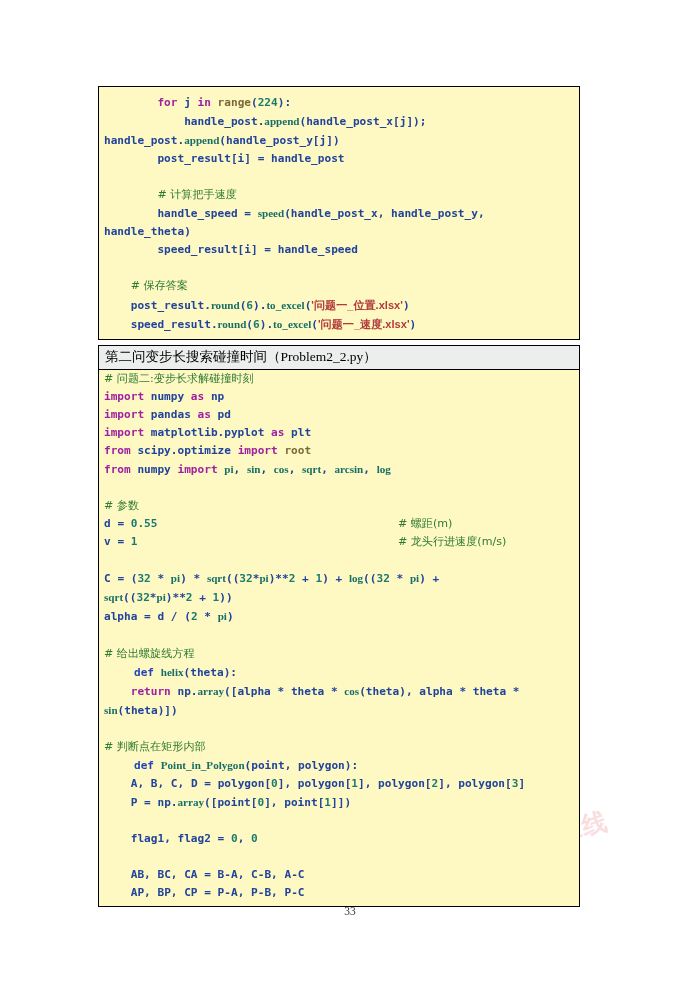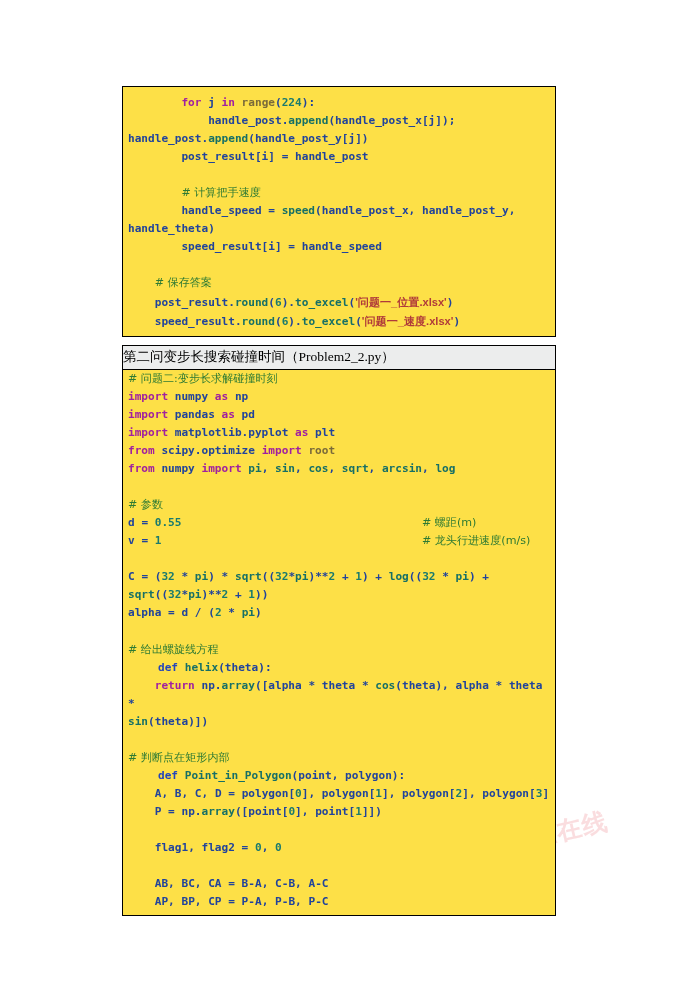--- a/index.html
+++ b/index.html
@@ -65,60 +65,60 @@
     color: #f0c9c6;
     font-size: 13px;
     font-style: italic;
     font-family: "Liberation Sans", sans-serif;
     white-space: nowrap;
   }
 
   
   .codebox {
     position: absolute;
-    left: 122px;
-    width: 434px;
+    left: 98px;
+    width: 482px;
     box-sizing: border-box;
     border: 1.6px solid #000000;
-    background: #fde047;
+    background: #fef9c3;
     z-index: 10;
   }
   #block-1 { top: 86px; }
   #block-2 { top: 345px; }
 
   .box-title {
     box-sizing: border-box;
     width: 100%;
     background: #eceded;
     border-bottom: 1.4px solid #000000;
     font-family: "Liberation Serif", serif;
     font-size: 13.5px;
     color: #000000;
-    padding: 3px 0 3px 0;
+    padding: 3px 0 3px 6px;
     line-height: 1.25;
     white-space: nowrap;
   }
 
   .code {
     padding: 6px 4px 6px 5px;
     font-family: "DejaVu Sans Mono", monospace;
     font-size: 11.1px;
     line-height: 18.05px;
     white-space: pre-wrap;
     word-break: break-word;
     color: #000000;
   }
   #block-1 .code { padding-top: 7px; padding-bottom: 5px; }
   #block-2 .code { padding-top: 0; padding-bottom: 4px; }
 
   .ln { min-height: 18.05px; }
   .t-kw      { color: #a020a0; font-weight: bold; }      
   .t-kw2     { color: #2244bb; font-weight: bold; margin-left: 30px; }      
   .t-name    { color: #20439c; font-weight: bold; }      
-  .t-fn      { color: #166f66; font-weight: bold; }      
+  .t-fn      { color: #166f66; font-weight: bold; font-family: Liberation Serif, serif; }      
   .t-builtin { color: #7a6a3a; font-weight: bold; }      
   .t-num     { color: #1a7a6e; font-weight: bold; }                          
   .t-op      { color: #20439c; font-weight: bold; }      
   .t-cmt-cn  { color: #2e7a33; font-family: "DejaVu Sans", sans-serif; margin-top: 17px; }
   .t-str-cn  { color: #b03a3a; font-weight: bold; font-family: Liberation Sans, sans-serif; }
 
   
   .page-number {
     position: absolute;
     left: 0;
@@ -145,15 +145,15 @@
 
   <div class="codebox" id="block-1">
     <div class="code"><div class="ln">        <span class="t-kw">for</span> <span class="t-name">j</span> <span class="t-kw">in</span> <span class="t-builtin">range</span><span class="t-op">(</span><span class="t-num">224</span><span class="t-op">)</span><span class="t-op">:</span></div><div class="ln">            <span class="t-name">handle_post</span><span class="t-op">.</span><span class="t-fn">append</span><span class="t-op">(</span><span class="t-name">handle_post_x</span><span class="t-op">[</span><span class="t-name">j</span><span class="t-op">]</span><span class="t-op">)</span><span class="t-op">;</span></div><div class="ln"><span class="t-name">handle_post</span><span class="t-op">.</span><span class="t-fn">append</span><span class="t-op">(</span><span class="t-name">handle_post_y</span><span class="t-op">[</span><span class="t-name">j</span><span class="t-op">]</span><span class="t-op">)</span></div><div class="ln">        <span class="t-name">post_result</span><span class="t-op">[</span><span class="t-name">i</span><span class="t-op">]</span> <span class="t-op">=</span> <span class="t-name">handle_post</span></div><div class="ln">&nbsp;</div><div class="ln">        <span class="t-cmt-cn"># 计算把手速度</span></div><div class="ln">        <span class="t-name">handle_speed</span> <span class="t-op">=</span> <span class="t-fn">speed</span><span class="t-op">(</span><span class="t-name">handle_post_x</span><span class="t-op">,</span> <span class="t-name">handle_post_y</span><span class="t-op">,</span></div><div class="ln"><span class="t-name">handle_theta</span><span class="t-op">)</span></div><div class="ln">        <span class="t-name">speed_result</span><span class="t-op">[</span><span class="t-name">i</span><span class="t-op">]</span> <span class="t-op">=</span> <span class="t-name">handle_speed</span></div><div class="ln">&nbsp;</div><div class="ln">    <span class="t-cmt-cn"># 保存答案</span></div><div class="ln">    <span class="t-name">post_result</span><span class="t-op">.</span><span class="t-fn">round</span><span class="t-op">(</span><span class="t-num">6</span><span class="t-op">)</span><span class="t-op">.</span><span class="t-fn">to_excel</span><span class="t-op">(</span><span class="t-str-cn">'问题一_位置.xlsx'</span><span class="t-op">)</span></div><div class="ln">    <span class="t-name">speed_result</span><span class="t-op">.</span><span class="t-fn">round</span><span class="t-op">(</span><span class="t-num">6</span><span class="t-op">)</span><span class="t-op">.</span><span class="t-fn">to_excel</span><span class="t-op">(</span><span class="t-str-cn">'问题一_速度.xlsx'</span><span class="t-op">)</span></div></div>
   </div>
 
   <div class="codebox" id="block-2">
     <div class="box-title">第二问变步长搜索碰撞时间（Problem2_2.py）</div>
     <div class="code"><div class="ln"><span class="t-cmt-cn"># 问题二:变步长求解碰撞时刻</span></div><div class="ln"><span class="t-kw">import</span> <span class="t-name">numpy</span> <span class="t-kw">as</span> <span class="t-name">np</span></div><div class="ln"><span class="t-kw">import</span> <span class="t-name">pandas</span> <span class="t-kw">as</span> <span class="t-name">pd</span></div><div class="ln"><span class="t-kw">import</span> <span class="t-name">matplotlib</span><span class="t-op">.</span><span class="t-name">pyplot</span> <span class="t-kw">as</span> <span class="t-name">plt</span></div><div class="ln"><span class="t-kw">from</span> <span class="t-name">scipy</span><span class="t-op">.</span><span class="t-name">optimize</span> <span class="t-kw">import</span> <span class="t-builtin">root</span></div><div class="ln"><span class="t-kw">from</span> <span class="t-name">numpy</span> <span class="t-kw">import</span> <span class="t-fn">pi</span><span class="t-op">,</span> <span class="t-fn">sin</span><span class="t-op">,</span> <span class="t-fn">cos</span><span class="t-op">,</span> <span class="t-fn">sqrt</span><span class="t-op">,</span> <span class="t-fn">arcsin</span><span class="t-op">,</span> <span class="t-fn">log</span></div><div class="ln">&nbsp;</div><div class="ln"><span class="t-cmt-cn"># 参数</span></div><div class="ln"><span class="t-name">d</span> <span class="t-op">=</span> <span class="t-num">0.55</span>                                    <span class="t-cmt-cn"># 螺距(m)</span></div><div class="ln"><span class="t-name">v</span> <span class="t-op">=</span> <span class="t-num">1</span>                                       <span class="t-cmt-cn"># 龙头行进速度(m/s)</span></div><div class="ln">&nbsp;</div><div class="ln"><span class="t-name">C</span> <span class="t-op">=</span> <span class="t-op">(</span><span class="t-num">32</span> <span class="t-op">*</span> <span class="t-fn">pi</span><span class="t-op">)</span> <span class="t-op">*</span> <span class="t-fn">sqrt</span><span class="t-op">(</span><span class="t-op">(</span><span class="t-num">32</span><span class="t-op">*</span><span class="t-fn">pi</span><span class="t-op">)</span><span class="t-op">*</span><span class="t-op">*</span><span class="t-num">2</span> <span class="t-op">+</span> <span class="t-num">1</span><span class="t-op">)</span> <span class="t-op">+</span> <span class="t-fn">log</span><span class="t-op">(</span><span class="t-op">(</span><span class="t-num">32</span> <span class="t-op">*</span> <span class="t-fn">pi</span><span class="t-op">)</span> <span class="t-op">+</span></div><div class="ln"><span class="t-fn">sqrt</span><span class="t-op">(</span><span class="t-op">(</span><span class="t-num">32</span><span class="t-op">*</span><span class="t-fn">pi</span><span class="t-op">)</span><span class="t-op">*</span><span class="t-op">*</span><span class="t-num">2</span> <span class="t-op">+</span> <span class="t-num">1</span><span class="t-op">)</span><span class="t-op">)</span></div><div class="ln"><span class="t-name">alpha</span> <span class="t-op">=</span> <span class="t-name">d</span> <span class="t-op">/</span> <span class="t-op">(</span><span class="t-num">2</span> <span class="t-op">*</span> <span class="t-fn">pi</span><span class="t-op">)</span></div><div class="ln">&nbsp;</div><div class="ln"><span class="t-cmt-cn"># 给出螺旋线方程</span></div><div class="ln"><span class="t-kw2">def</span> <span class="t-fn">helix</span><span class="t-op">(</span><span class="t-name">theta</span><span class="t-op">)</span><span class="t-op">:</span></div><div class="ln">    <span class="t-kw">return</span> <span class="t-name">np</span><span class="t-op">.</span><span class="t-fn">array</span><span class="t-op">(</span><span class="t-op">[</span><span class="t-name">alpha</span> <span class="t-op">*</span> <span class="t-name">theta</span> <span class="t-op">*</span> <span class="t-fn">cos</span><span class="t-op">(</span><span class="t-name">theta</span><span class="t-op">)</span><span class="t-op">,</span> <span class="t-name">alpha</span> <span class="t-op">*</span> <span class="t-name">theta</span> <span class="t-op">*</span></div><div class="ln"><span class="t-fn">sin</span><span class="t-op">(</span><span class="t-name">theta</span><span class="t-op">)</span><span class="t-op">]</span><span class="t-op">)</span></div><div class="ln">&nbsp;</div><div class="ln"><span class="t-cmt-cn"># 判断点在矩形内部</span></div><div class="ln"><span class="t-kw2">def</span> <span class="t-fn">Point_in_Polygon</span><span class="t-op">(</span><span class="t-name">point</span><span class="t-op">,</span> <span class="t-name">polygon</span><span class="t-op">)</span><span class="t-op">:</span></div><div class="ln">    <span class="t-name">A</span><span class="t-op">,</span> <span class="t-name">B</span><span class="t-op">,</span> <span class="t-name">C</span><span class="t-op">,</span> <span class="t-name">D</span> <span class="t-op">=</span> <span class="t-name">polygon</span><span class="t-op">[</span><span class="t-num">0</span><span class="t-op">]</span><span class="t-op">,</span> <span class="t-name">polygon</span><span class="t-op">[</span><span class="t-num">1</span><span class="t-op">]</span><span class="t-op">,</span> <span class="t-name">polygon</span><span class="t-op">[</span><span class="t-num">2</span><span class="t-op">]</span><span class="t-op">,</span> <span class="t-name">polygon</span><span class="t-op">[</span><span class="t-num">3</span><span class="t-op">]</span></div><div class="ln">    <span class="t-name">P</span> <span class="t-op">=</span> <span class="t-name">np</span><span class="t-op">.</span><span class="t-fn">array</span><span class="t-op">(</span><span class="t-op">[</span><span class="t-name">point</span><span class="t-op">[</span><span class="t-num">0</span><span class="t-op">]</span><span class="t-op">,</span> <span class="t-name">point</span><span class="t-op">[</span><span class="t-num">1</span><span class="t-op">]</span><span class="t-op">]</span><span class="t-op">)</span></div><div class="ln">&nbsp;</div><div class="ln">    <span class="t-name">flag1</span><span class="t-op">,</span> <span class="t-name">flag2</span> <span class="t-op">=</span> <span class="t-num">0</span><span class="t-op">,</span> <span class="t-num">0</span></div><div class="ln">&nbsp;</div><div class="ln">    <span class="t-name">AB</span><span class="t-op">,</span> <span class="t-name">BC</span><span class="t-op">,</span> <span class="t-name">CA</span> <span class="t-op">=</span> <span class="t-name">B</span><span class="t-op">-</span><span class="t-name">A</span><span class="t-op">,</span> <span class="t-name">C</span><span class="t-op">-</span><span class="t-name">B</span><span class="t-op">,</span> <span class="t-name">A</span><span class="t-op">-</span><span class="t-name">C</span></div><div class="ln">    <span class="t-name">AP</span><span class="t-op">,</span> <span class="t-name">BP</span><span class="t-op">,</span> <span class="t-name">CP</span> <span class="t-op">=</span> <span class="t-name">P</span><span class="t-op">-</span><span class="t-name">A</span><span class="t-op">,</span> <span class="t-name">P</span><span class="t-op">-</span><span class="t-name">B</span><span class="t-op">,</span> <span class="t-name">P</span><span class="t-op">-</span><span class="t-name">C</span></div></div>
   </div>
 
-  <div class="page-number">24</div>
+  <div class="page-number">33</div>
 
 </div>
 
 </body></html>

